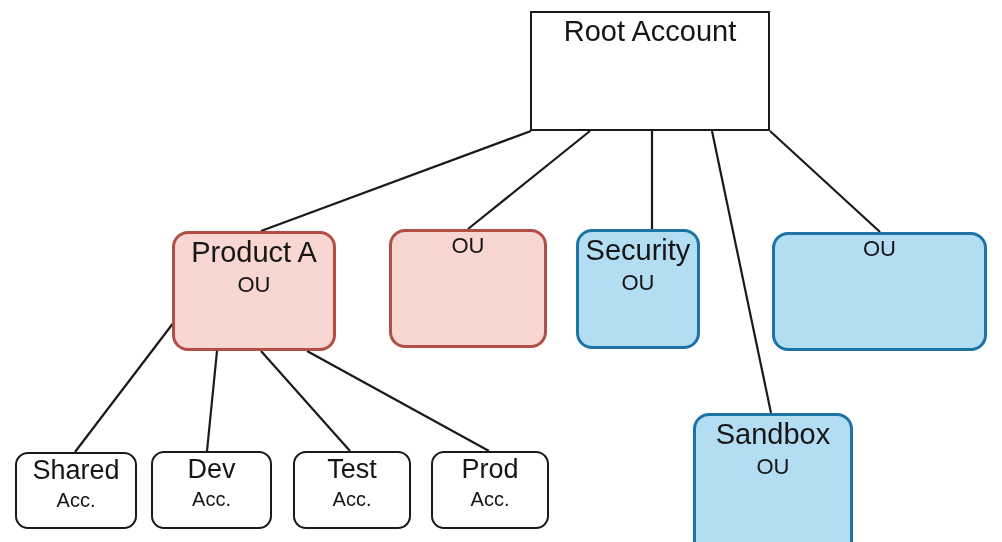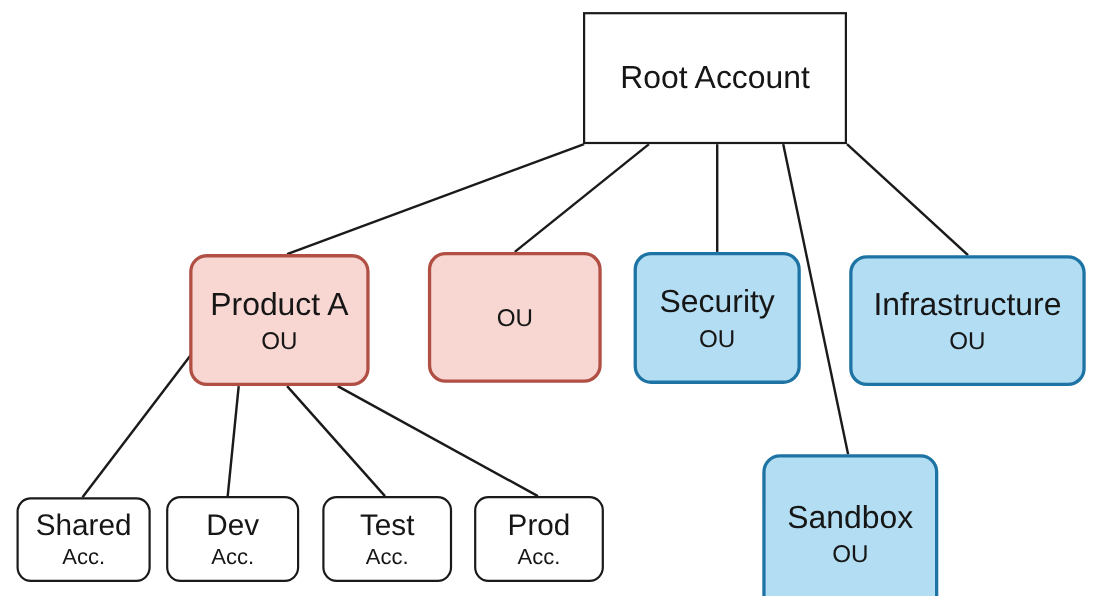--- a/index.html
+++ b/index.html
@@ -31,21 +31,21 @@
   }
   .edges line {
     stroke: var(--neutral-stroke);
     stroke-width: 2.2;
   }
   .node {
     position: absolute;
     display: flex;
     flex-direction: column;
     align-items: center;
-    justify-content: center;
+    justify-content: flex-start;
     text-align: center;
     background: var(--bg);
   }
   .node .label {
     font-size: 29px;
     line-height: 37px;
     white-space: nowrap;
   }
   .node .sublabel {
     font-size: 22px;
@@ -104,27 +104,26 @@
 
   <div class="node ou ou-red" style="left:172px; top:231px; width:164px; height:120px;">
     <div class="label">Product A</div>
     <div class="sublabel">OU</div>
   </div>
 
   <div class="node ou ou-red" style="left:389px; top:229px; width:158px; height:119px;">
     <div class="sublabel">OU</div>
   </div>
 
-  <div class="node ou ou-blue" style="left:576px; top:229px; width:152px; height:120px;">
+  <div class="node ou ou-blue" style="left:576px; top:229px; width:124px; height:120px;">
     <div class="label">Security</div>
     <div class="sublabel">OU</div>
   </div>
 
   <div class="node ou ou-blue" style="left:772px; top:232px; width:215px; height:119px;">
-    <div class="label">Infrastructure</div>
     <div class="sublabel">OU</div>
   </div>
 
   <div class="node ou ou-blue" style="left:693px; top:413px; width:160px; height:144px;">
     <div class="label">Sandbox</div>
     <div class="sublabel">OU</div>
   </div>
 
   <div class="node account" style="left:15px; top:452px; width:122px; height:77px;">
     <div class="label">Shared</div>

